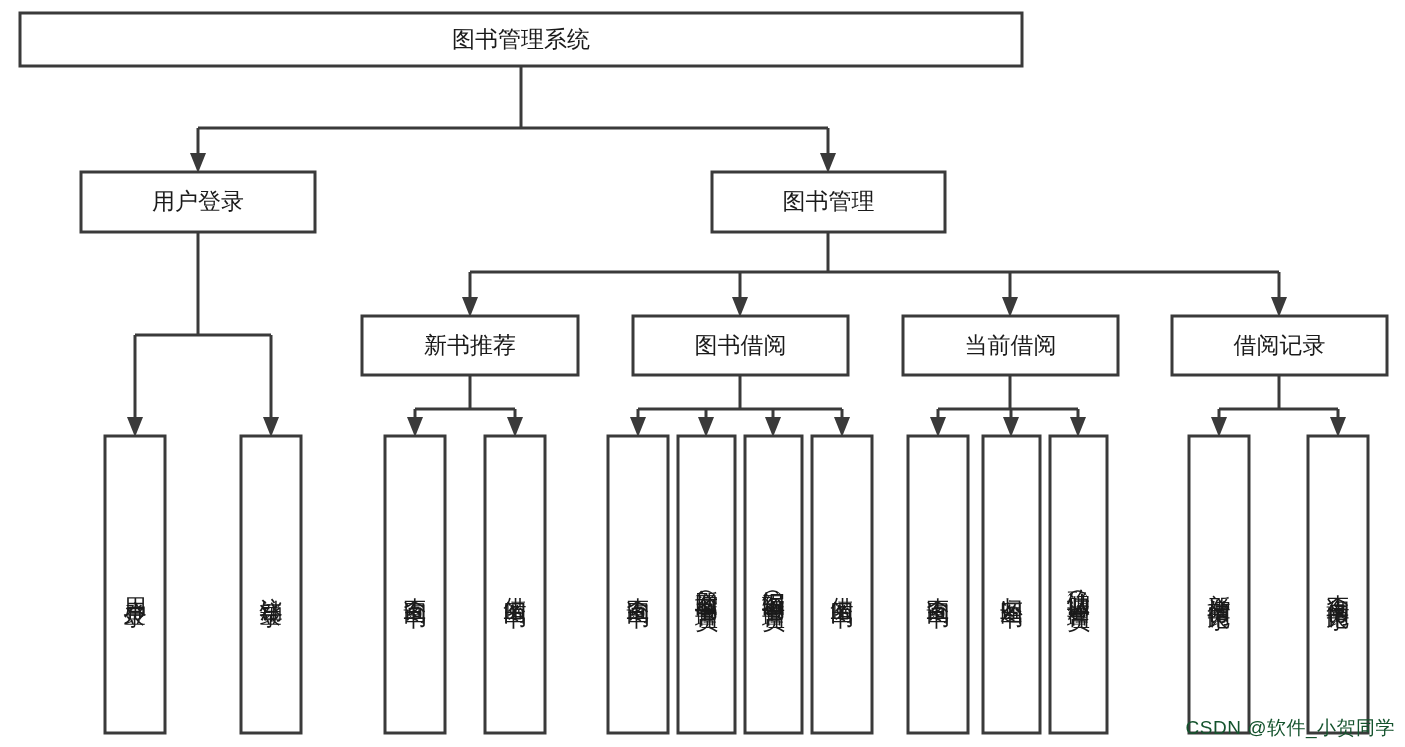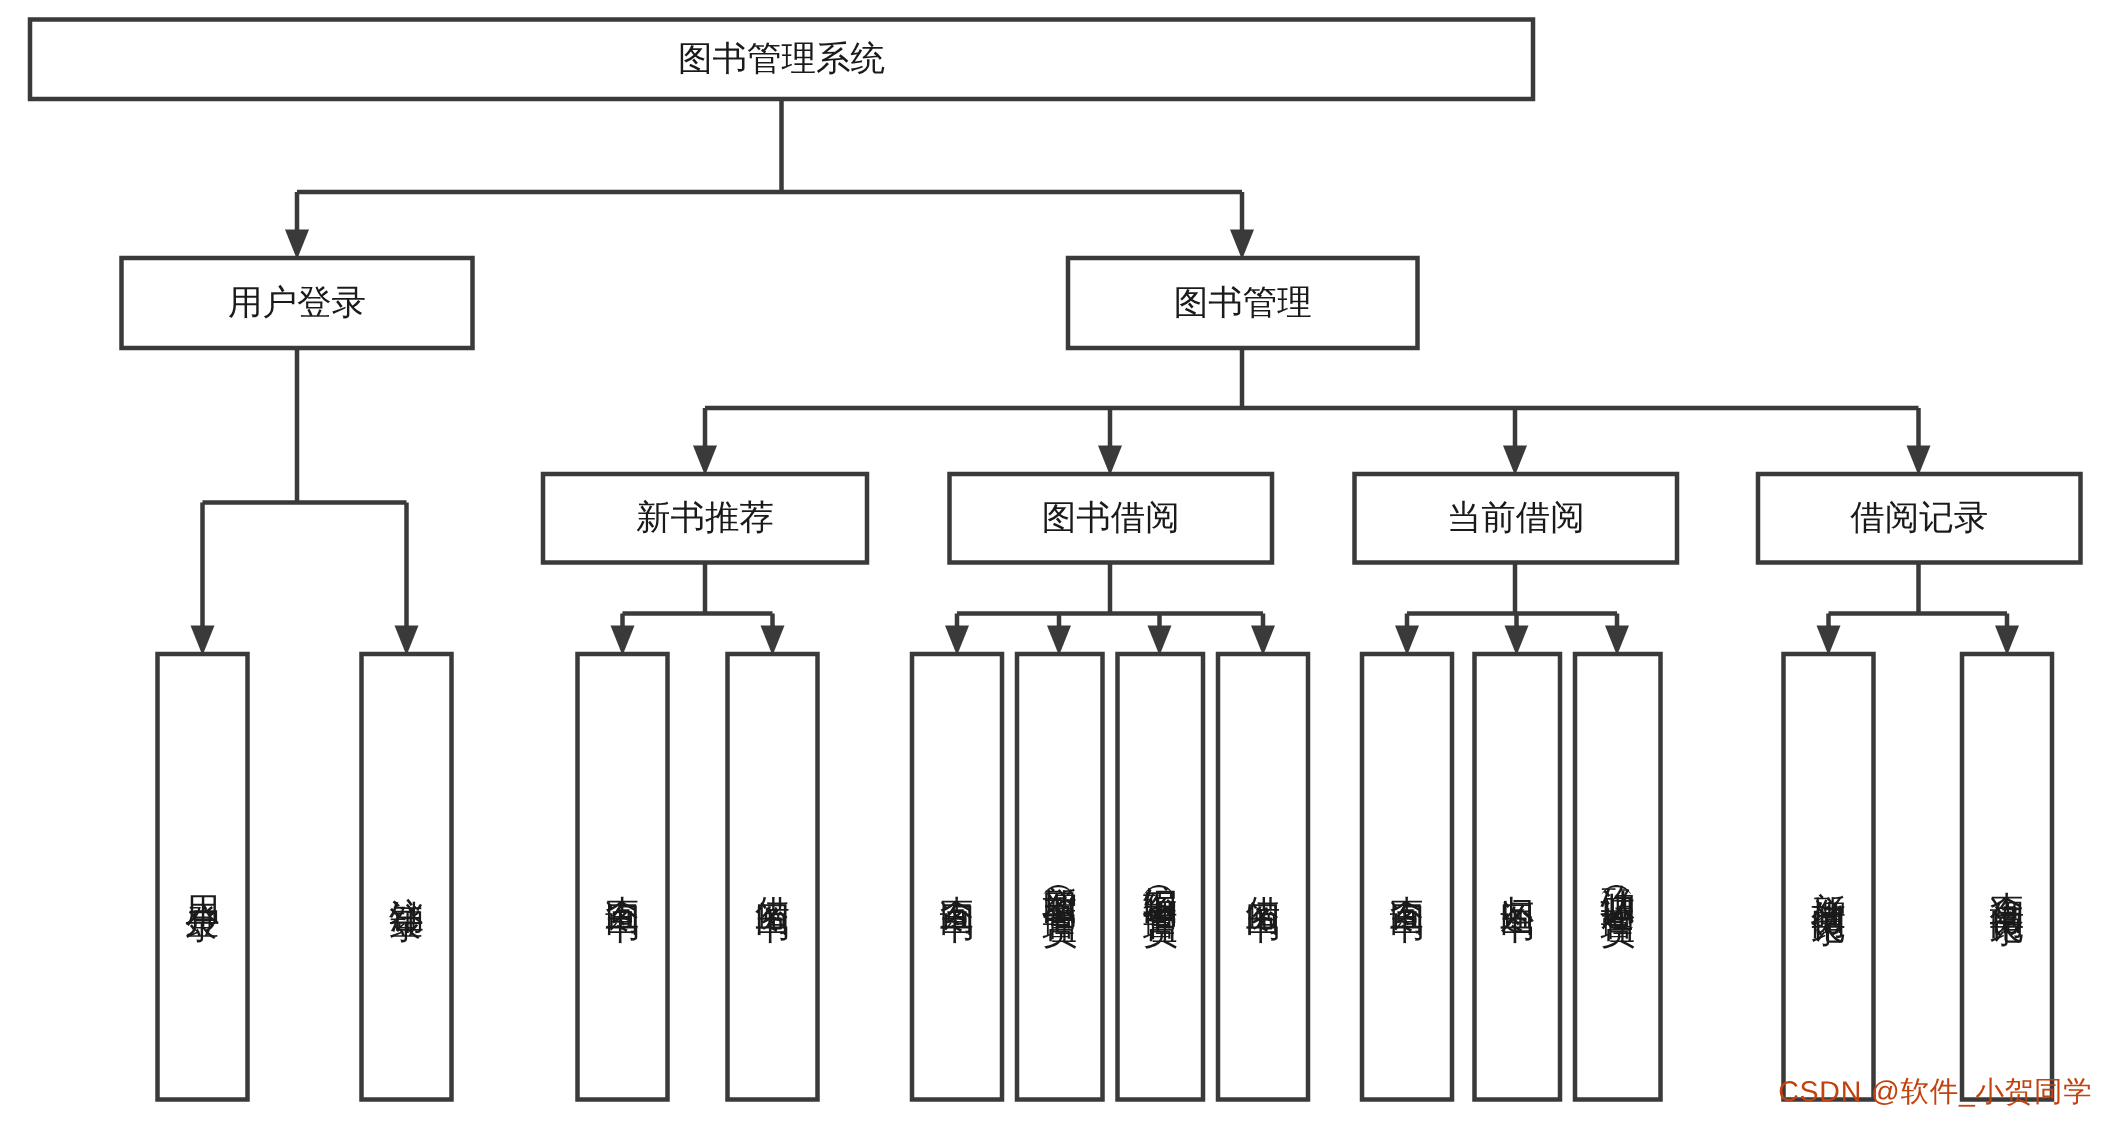--- a/index.html
+++ b/index.html
@@ -63,21 +63,21 @@
     justify-content: center;
     white-space: nowrap;
     pointer-events: none;
   }
   .watermark {
     position: absolute;
     right: 10px;
     bottom: 6px;
     font-family: "Liberation Sans", "DejaVu Sans", sans-serif;
     font-size: 19px;
-    color: #c2410c;
+    color: #14532d;
     white-space: nowrap;
     letter-spacing: 0.5px;
   }
 </style>
 </head>
 <body>
 
 <div id="diagram-root">
 
   <svg class="diagram-canvas" viewBox="0 0 1405 747" xmlns="http://www.w3.org/2000/svg">

